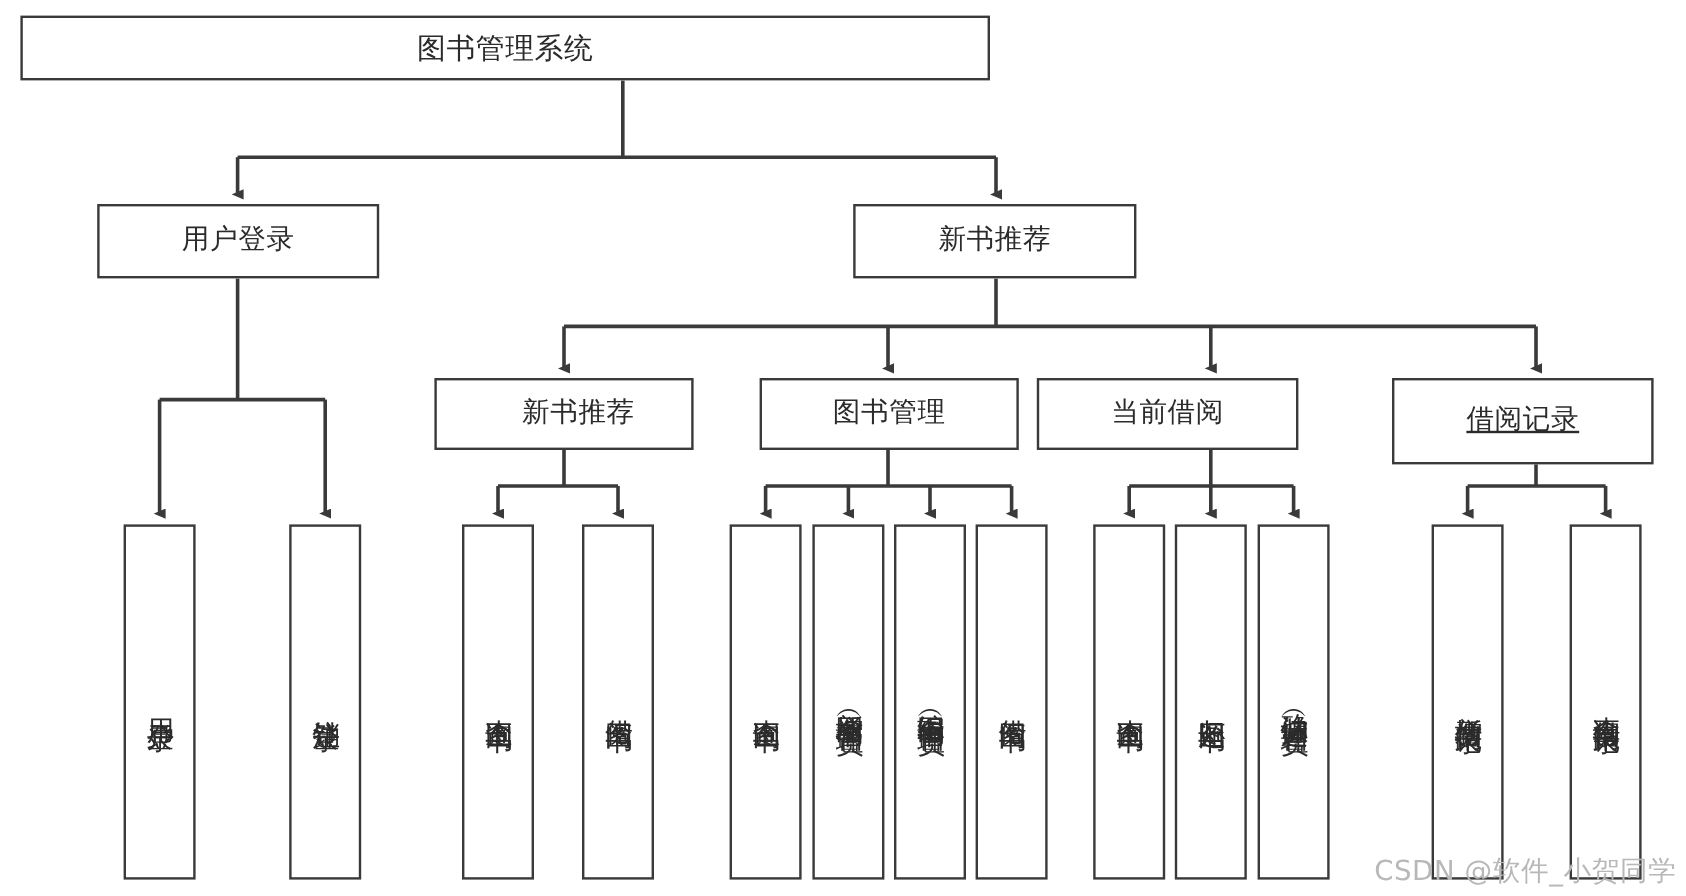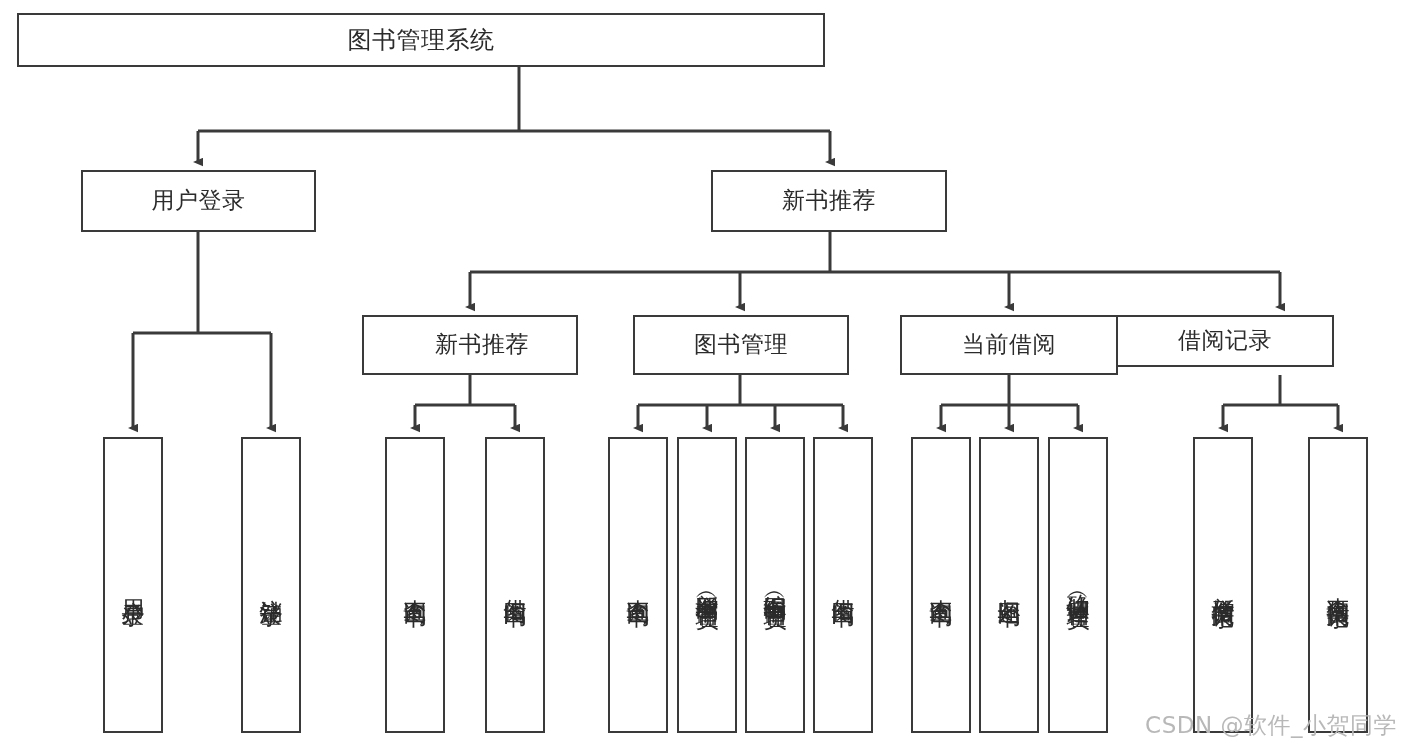--- a/index.html
+++ b/index.html
@@ -135,24 +135,24 @@
   <div class="node horiz" style="left:711px; top:170px; width:236px; height:62px;">
     <span>新书推荐</span>
   </div>
 
   <div class="node horiz" style="left:362px; top:315px; width:216px; height:60px;padding-left:24px;">
     <span>新书推荐</span>
   </div>
   <div class="node horiz" style="left:633px; top:315px; width:216px; height:60px;">
     <span>图书管理</span>
   </div>
-  <div class="node horiz" style="left:900px; top:315px; width:218px; height:60px;">
+  <div class="node horiz" style="left:864px; top:315px; width:218px; height:60px;">
     <span>当前借阅</span>
   </div>
-  <div class="node horiz" style="left:1116px; top:315px; width:218px; height:52px;">
+  <div class="node horiz" style="left:1160px; top:315px; width:218px; height:72px;text-decoration:underline;">
     <span>借阅记录</span>
   </div>
 
   <div class="node vert" style="left:103px; top:437px; width:60px; height:296px;">
     <span>用户登录</span>
   </div>
   <div class="node vert" style="left:241px; top:437px; width:60px; height:296px;">
     <span>注销登录</span>
   </div>
 

